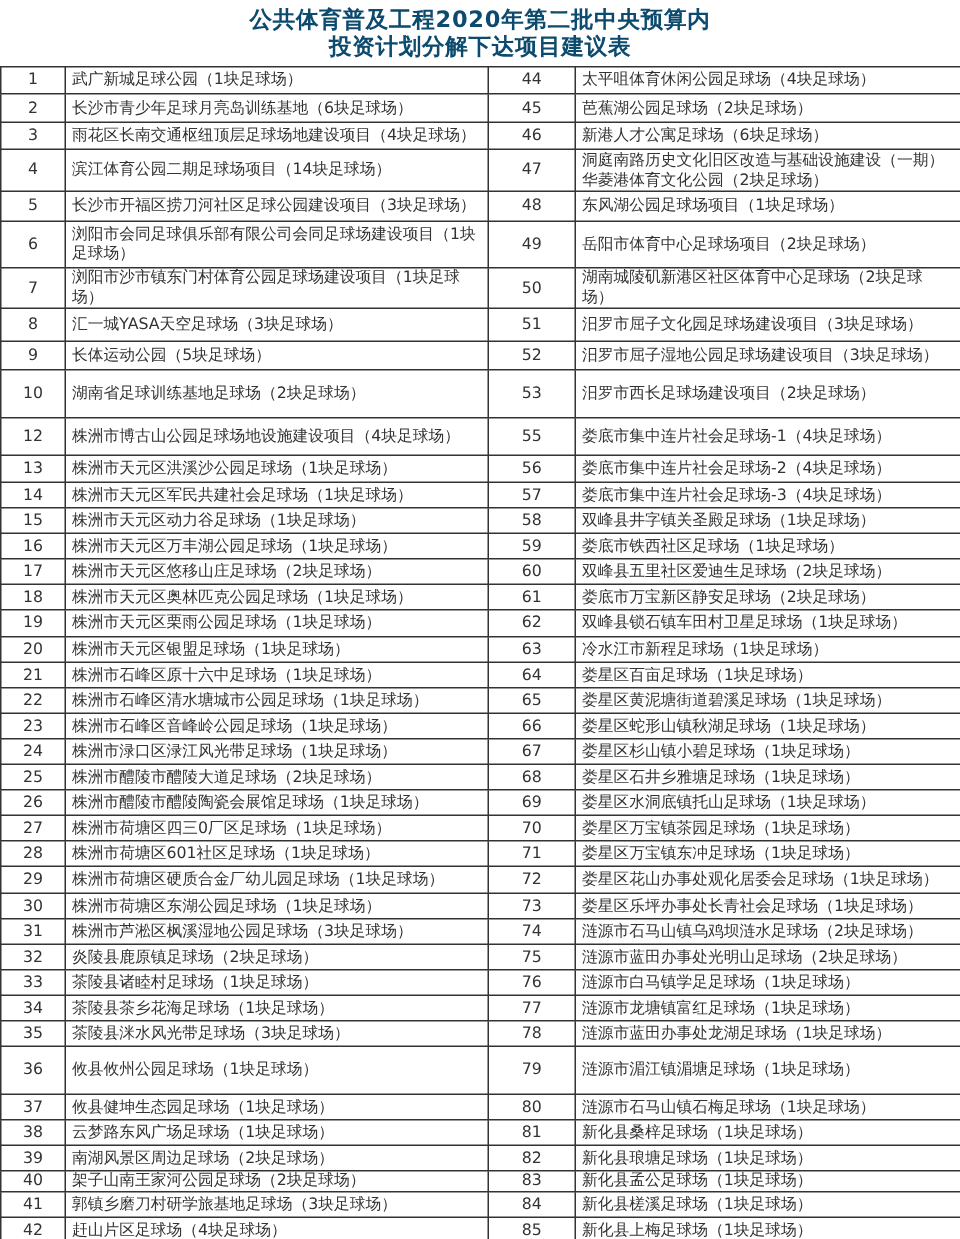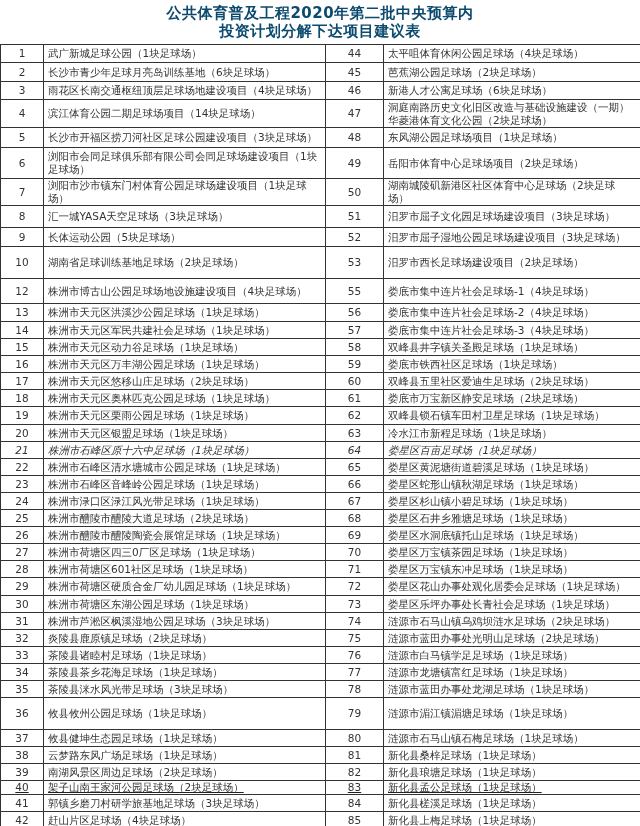--- a/index.html
+++ b/index.html
@@ -138,21 +138,21 @@
         <td class="name">株洲市天元区栗雨公园足球场（1块足球场）</td>
         <td class="num">62</td>
         <td class="name">双峰县锁石镇车田村卫星足球场（1块足球场）</td>
       </tr>
       <tr style="height: 17px;">
         <td class="num">20</td>
         <td class="name">株洲市天元区银盟足球场（1块足球场）</td>
         <td class="num">63</td>
         <td class="name">冷水江市新程足球场（1块足球场）</td>
       </tr>
-      <tr style="height: 17px; font-style: italic;">
+      <tr style="height: 17px;">
         <td class="num">21</td>
         <td class="name">株洲市石峰区原十六中足球场（1块足球场）</td>
         <td class="num">64</td>
         <td class="name">娄星区百亩足球场（1块足球场）</td>
       </tr>
       <tr style="height: 17px;">
         <td class="num">22</td>
         <td class="name">株洲市石峰区清水塘城市公园足球场（1块足球场）</td>
         <td class="num">65</td>
         <td class="name">娄星区黄泥塘街道碧溪足球场（1块足球场）</td>
@@ -252,21 +252,21 @@
         <td class="name">云梦路东风广场足球场（1块足球场）</td>
         <td class="num">81</td>
         <td class="name">新化县桑梓足球场（1块足球场）</td>
       </tr>
       <tr style="height: 17px;">
         <td class="num">39</td>
         <td class="name">南湖风景区周边足球场（2块足球场）</td>
         <td class="num">82</td>
         <td class="name">新化县琅塘足球场（1块足球场）</td>
       </tr>
-      <tr style="height: 14px; text-decoration: underline;">
+      <tr style="height: 14px;">
         <td class="num">40</td>
         <td class="name">架子山南王家河公园足球场（2块足球场）</td>
         <td class="num">83</td>
         <td class="name">新化县孟公足球场（1块足球场）</td>
       </tr>
       <tr style="height: 17px;">
         <td class="num">41</td>
         <td class="name">郭镇乡磨刀村研学旅基地足球场（3块足球场）</td>
         <td class="num">84</td>
         <td class="name">新化县槎溪足球场（1块足球场）</td>

